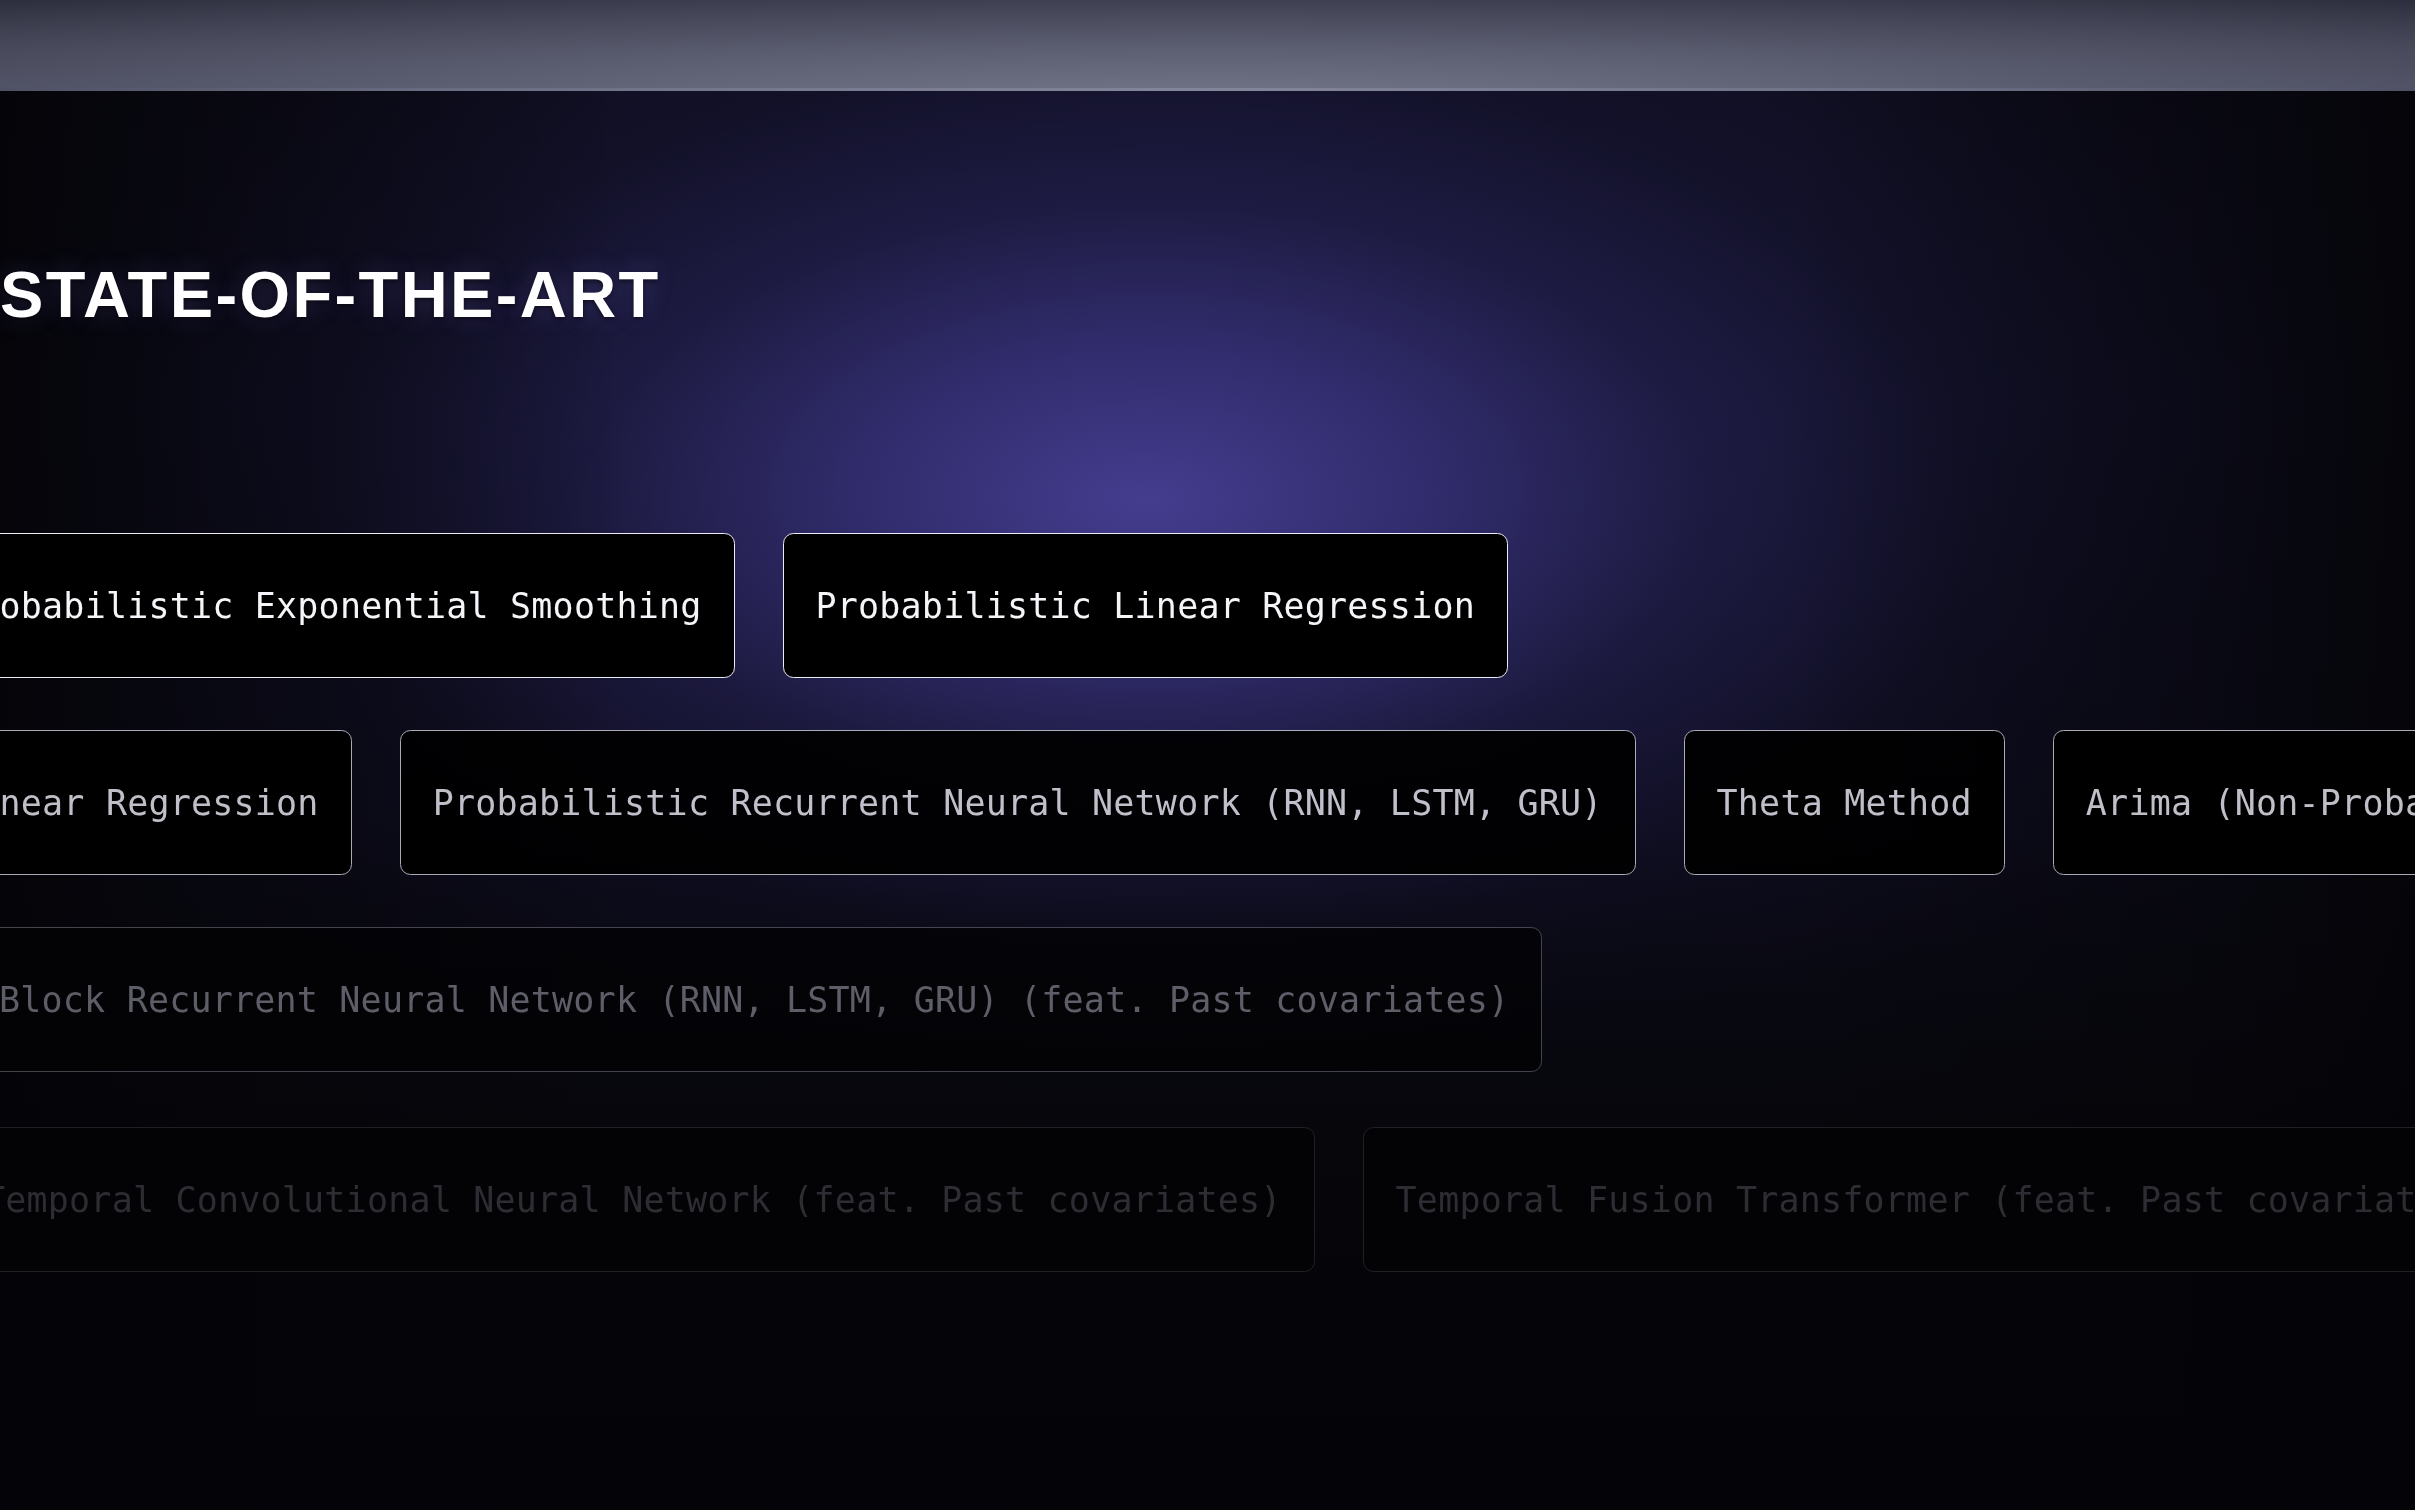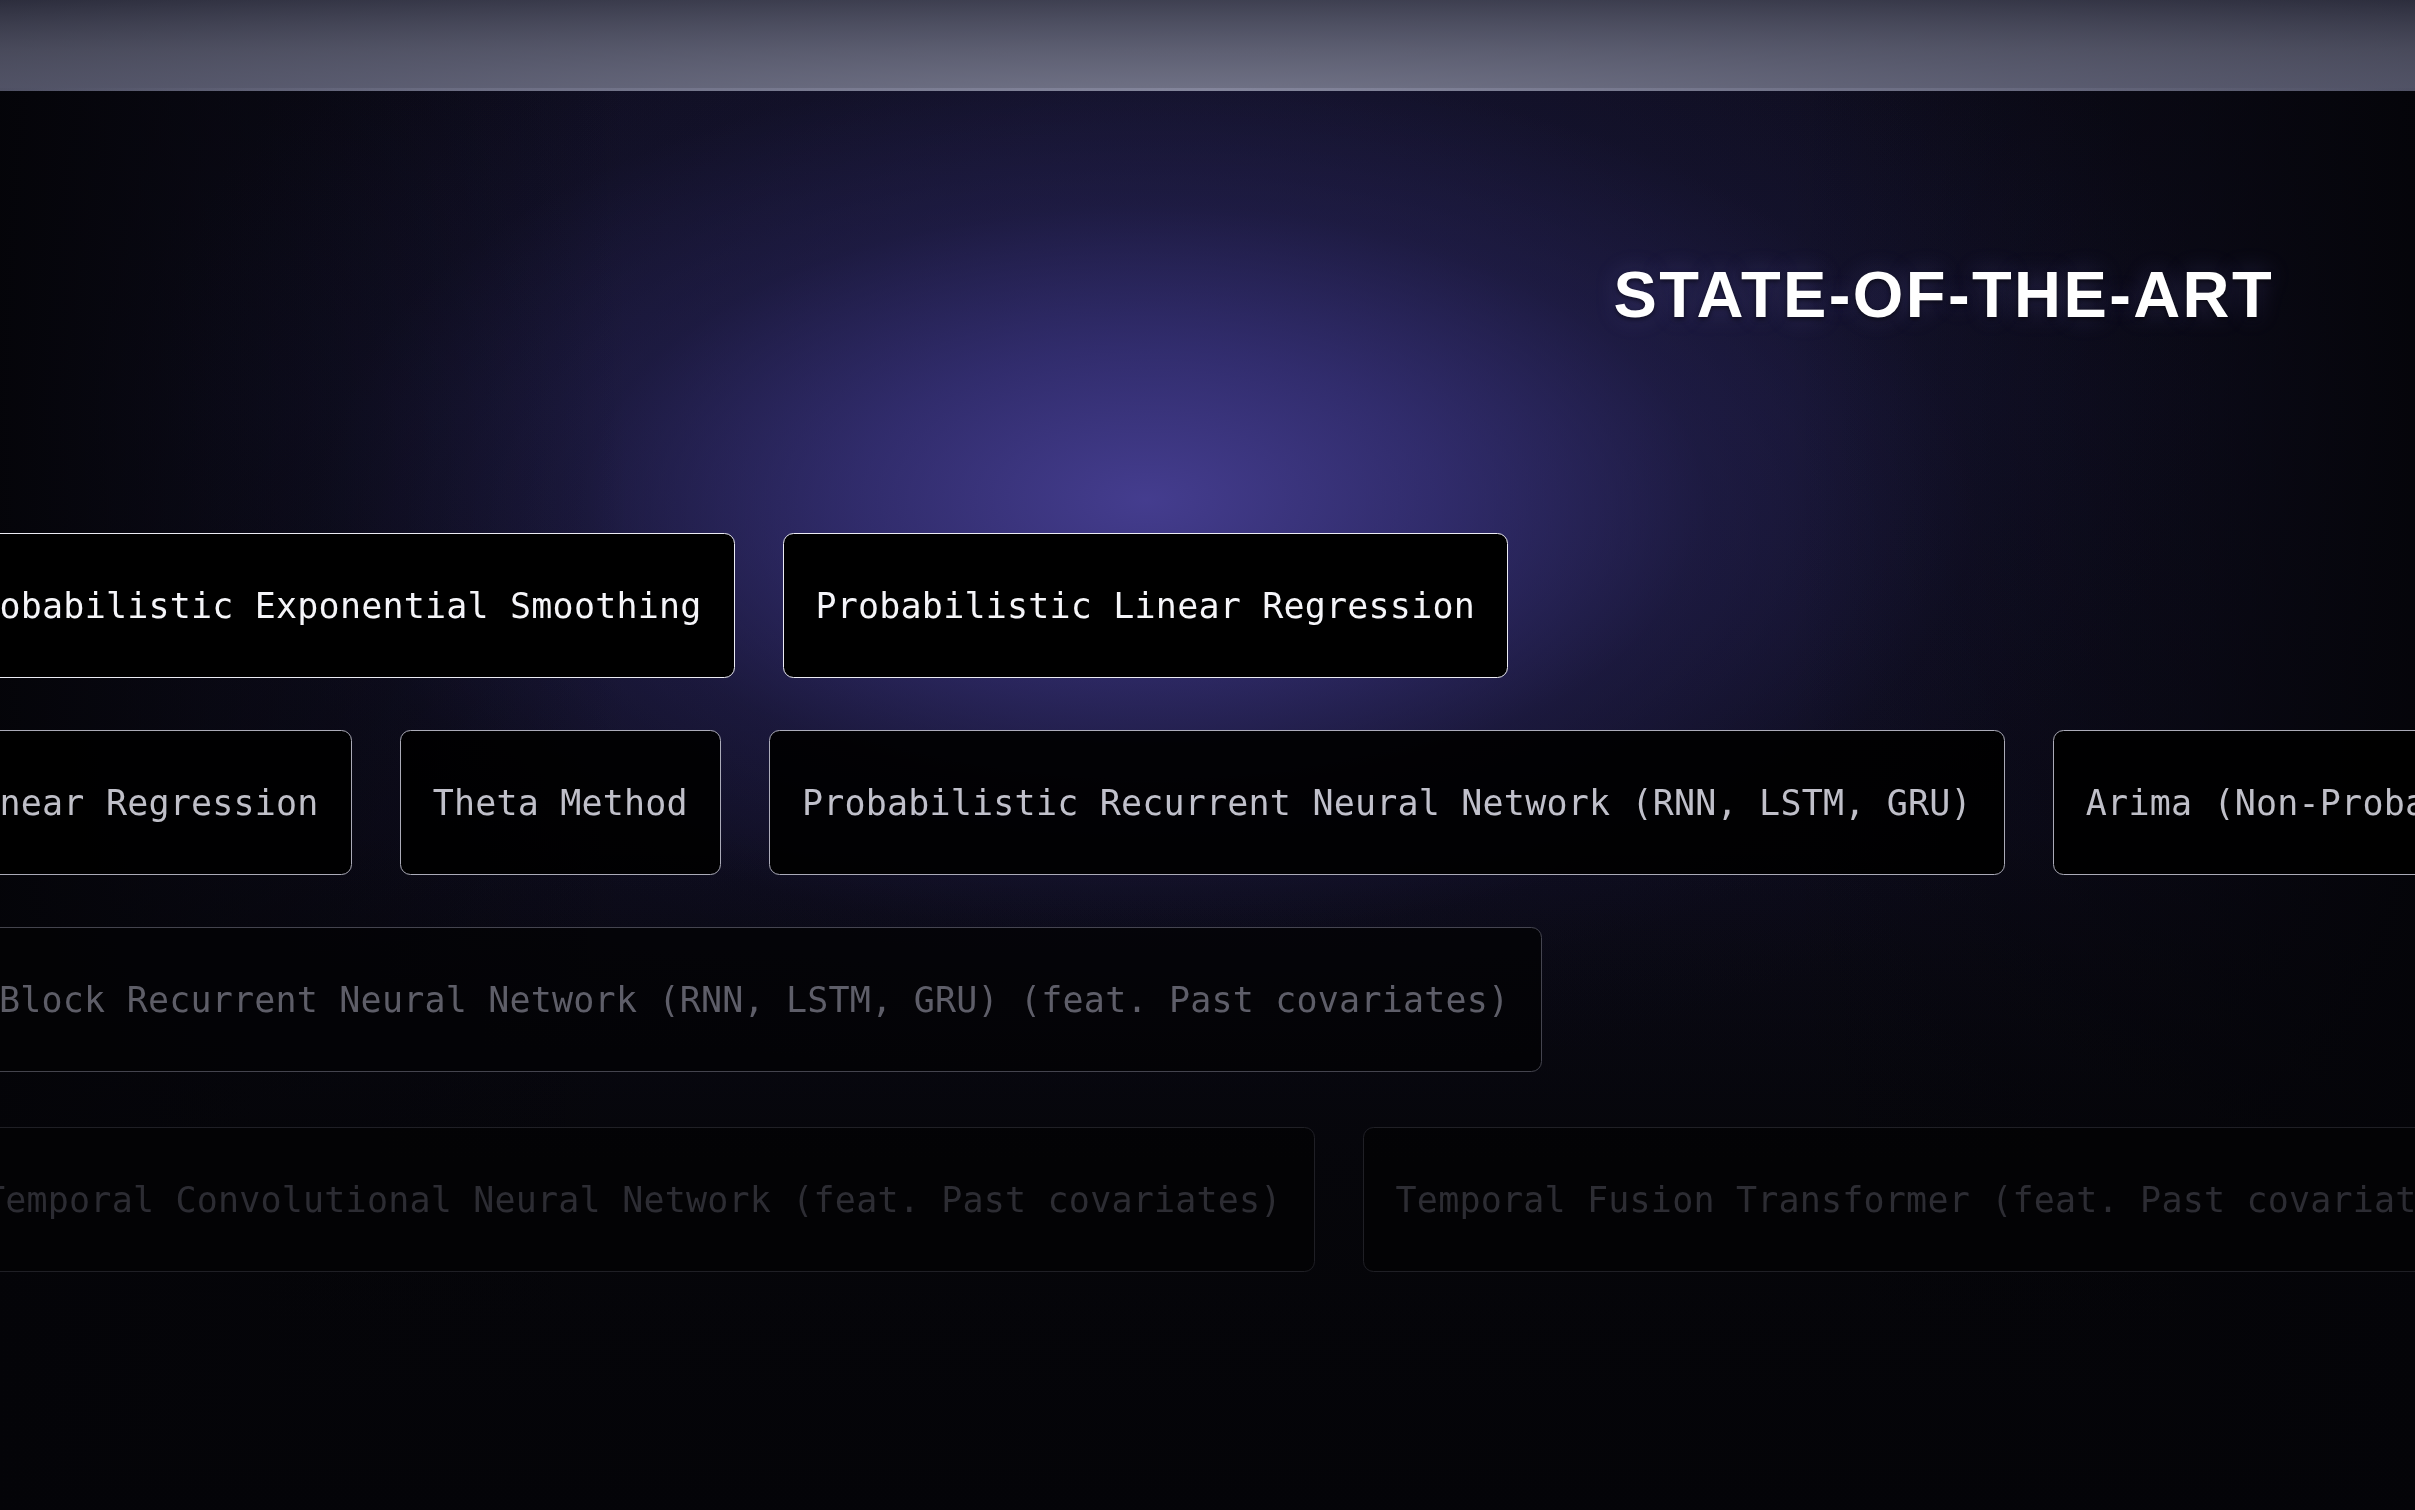--- a/index.html
+++ b/index.html
@@ -59,21 +59,21 @@
       linear-gradient(90deg, rgba(4,4,8,0.95) 0%, rgba(4,4,8,0.55) 9%, rgba(4,4,8,0.0) 26%, rgba(4,4,8,0.0) 74%, rgba(4,4,8,0.5) 91%, rgba(4,4,8,0.92) 100%),
       linear-gradient(180deg, rgba(4,4,8,0.0) 0%, rgba(4,4,8,0.0) 52%, rgba(4,4,8,0.55) 78%, rgba(4,4,8,0.95) 100%);
     pointer-events:none;
   }
 
   
   .heading {
     position:absolute;
     left:0; top:249px;
     width:2274px;
-    text-align:right;
+    text-align:left;
     font-family:"Liberation Sans", sans-serif;
     font-weight:bold;
     font-size:65px;
     letter-spacing:2.4px;
     line-height:91px;
     color:#ffffff;
     text-shadow:0 1.9px 5.7px rgba(0,0,0,0.55), 0 0 25px rgba(150,140,255,0.22);
     white-space:nowrap;
   }
   .heading .line2 { letter-spacing:2.1px; }
@@ -139,22 +139,22 @@
     <div class="line1">STATE-OF-THE-ART</div>
   </div>
 
   <div class="rows">
     <div class="row row-1">
         <div class="chip">Probabilistic Exponential Smoothing</div>
         <div class="chip">Probabilistic Linear Regression</div>
       </div>
     <div class="row row-2">
         <div class="chip">Linear Regression</div>
+        <div class="chip">Probabilistic Recurrent Neural Network (RNN, LSTM, GRU)</div>
         <div class="chip">Theta Method</div>
-        <div class="chip">Probabilistic Recurrent Neural Network (RNN, LSTM, GRU)</div>
         <div class="chip">Arima (Non-Probabilistic)</div>
       </div>
     <div class="row row-3">
         <div class="chip">Block Recurrent Neural Network (RNN, LSTM, GRU) (feat. Past covariates)</div>
       </div>
     <div class="row row-4">
         <div class="chip">Temporal Convolutional Neural Network (feat. Past covariates)</div>
         <div class="chip">Temporal Fusion Transformer (feat. Past covariates)</div>
       </div>
   </div>

